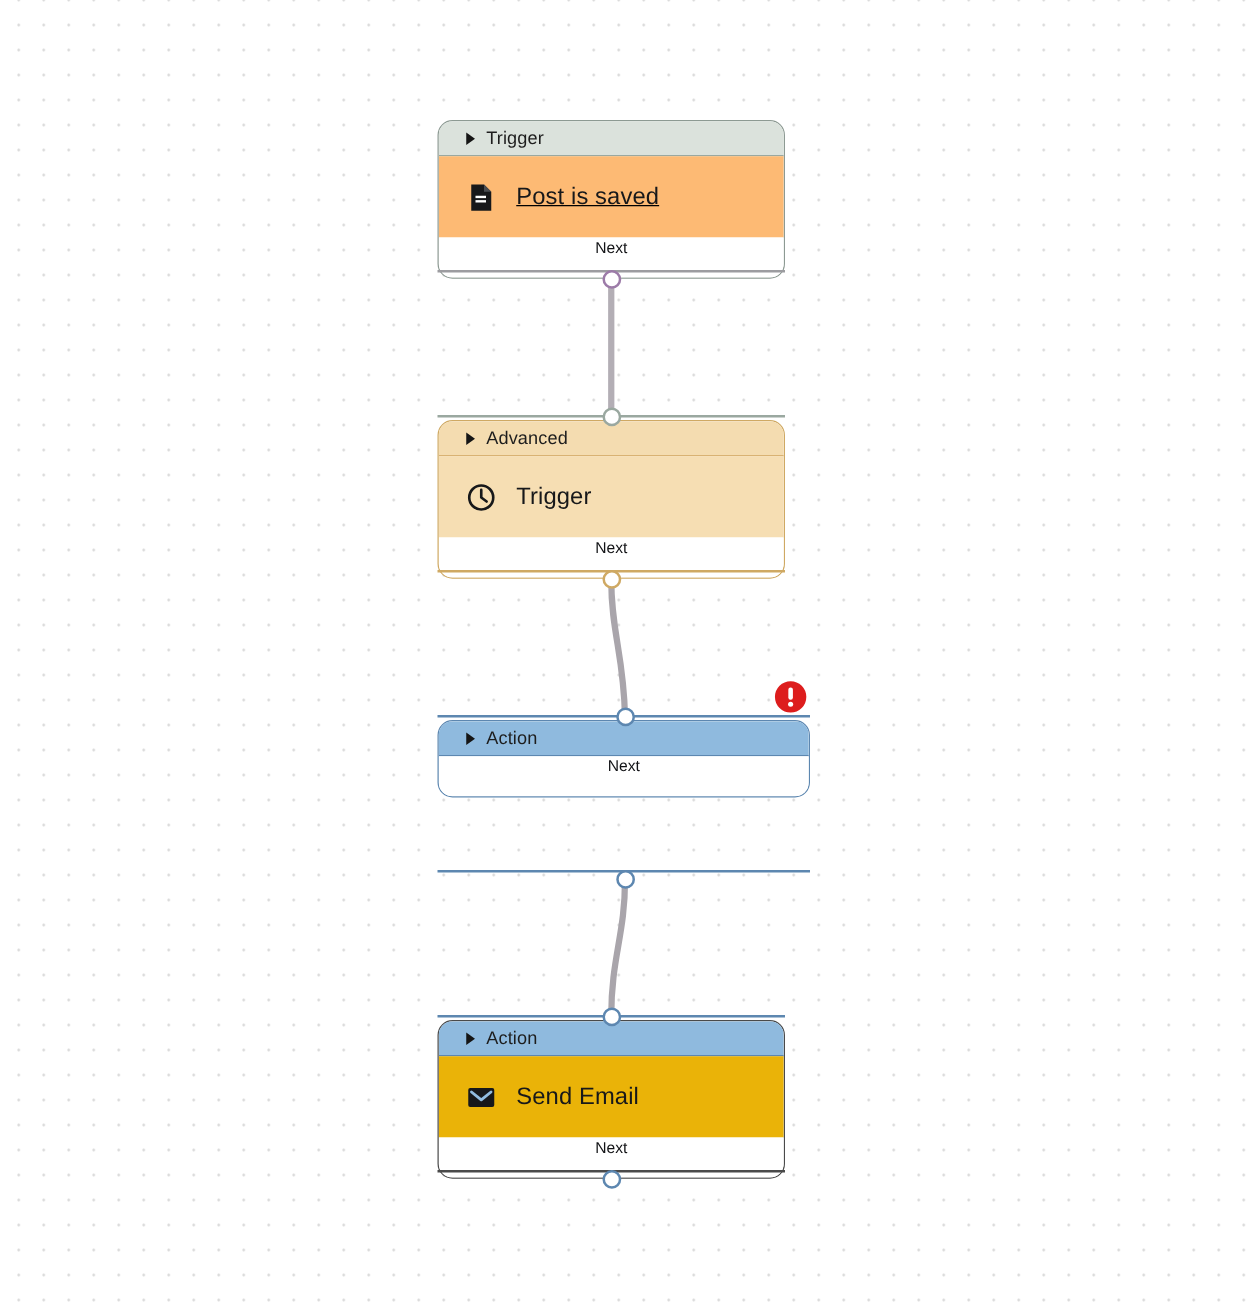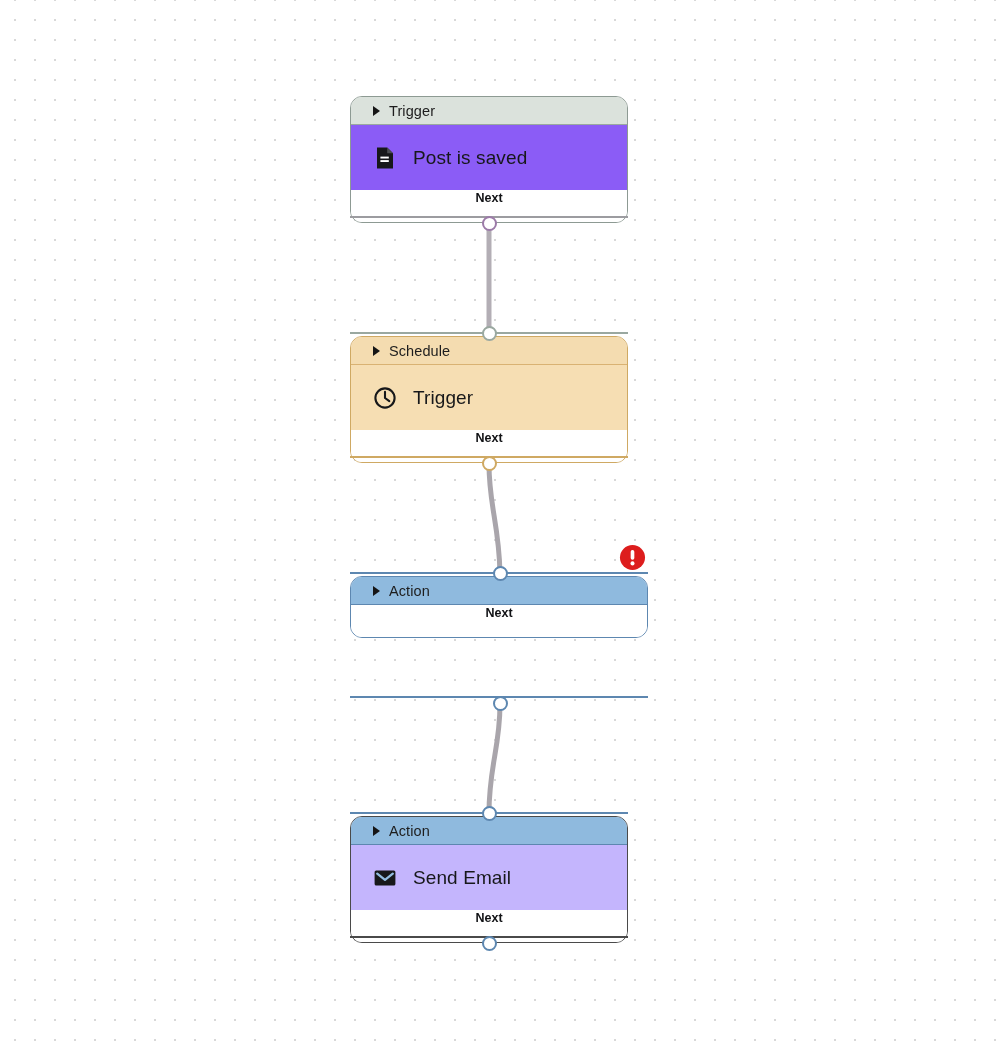--- a/index.html
+++ b/index.html
@@ -91,39 +91,38 @@
     height: 32px;
     background: #ffffff;
     display: flex;
     align-items: flex-start;
     justify-content: center;
     padding-top: 1px;
   }
   .node-footer span {
     font-size: 12.5px;
     color: #111215;
-    font-weight: bold;
   }
 
   
   .theme-trigger       { border: 1.6px solid #8d9a93; }
   .theme-trigger .node-header { background: #dbe2dc; border-bottom: 1.5px solid #9aa8a0; }
-  .theme-trigger .node-body   { background: #8b5cf6; }
+  .theme-trigger .node-body   { background: #fdba74; text-decoration: underline; }
 
   .theme-advanced      { border: 1.6px solid #cfa963; }
   .theme-advanced .node-header { background: #f4dcb0; border-bottom: 1.5px solid #d9b273; }
   .theme-advanced .node-body   { background: #f6deb3; }
 
   .theme-action        { border: 1.6px solid #5d87b0; }
   .theme-action .node-header { background: #8fbade; border-bottom: 1.5px solid #5d87b0; }
   .theme-action .node-body   { background: #92bcdf; }
 
   .theme-action-dark   { border: 1.6px solid #4a4a4a; }
   .theme-action-dark .node-header { background: #8fbade; border-bottom: 1.5px solid #5d87b0; }
-  .theme-action-dark .node-body   { background: #c4b5fd; }
+  .theme-action-dark .node-body   { background: #eab308; }
 
   
   .port {
     position: absolute;
     width: 15px;
     height: 15px;
     box-sizing: border-box;
     border-radius: 50%;
     background: #ffffff;
   }
@@ -163,21 +162,21 @@
   <div class="node-footer">
     <span>Next</span>
   </div>
 </div>
 <div style="position:absolute; left:350px; top:216px; width:278px; height:2px; background:#9c9ca0;"></div>
 <div class="port" style="left:482px; top:216px; border:2.2px solid #9c7ba8;"></div>
 
 <div class="node theme-advanced" style="left:350px; top:336px; width:278px;">
   <div class="node-header">
     <span class="disclosure"></span>
-    <span>Schedule</span>
+    <span>Advanced</span>
   </div>
   <div class="node-body">
     <svg class="node-icon" viewBox="0 0 24 24">
       <circle cx="12" cy="12" r="9.6" fill="none" stroke="#17181a" stroke-width="2.1"></circle>
       <path d="M12 5.9V12l4.3 3.2" fill="none" stroke="#17181a" stroke-width="2.1" stroke-linecap="round" stroke-linejoin="round"></path>
     </svg>
     <span class="node-title">Trigger</span>
   </div>
   <div class="node-footer">
     <span>Next</span>

